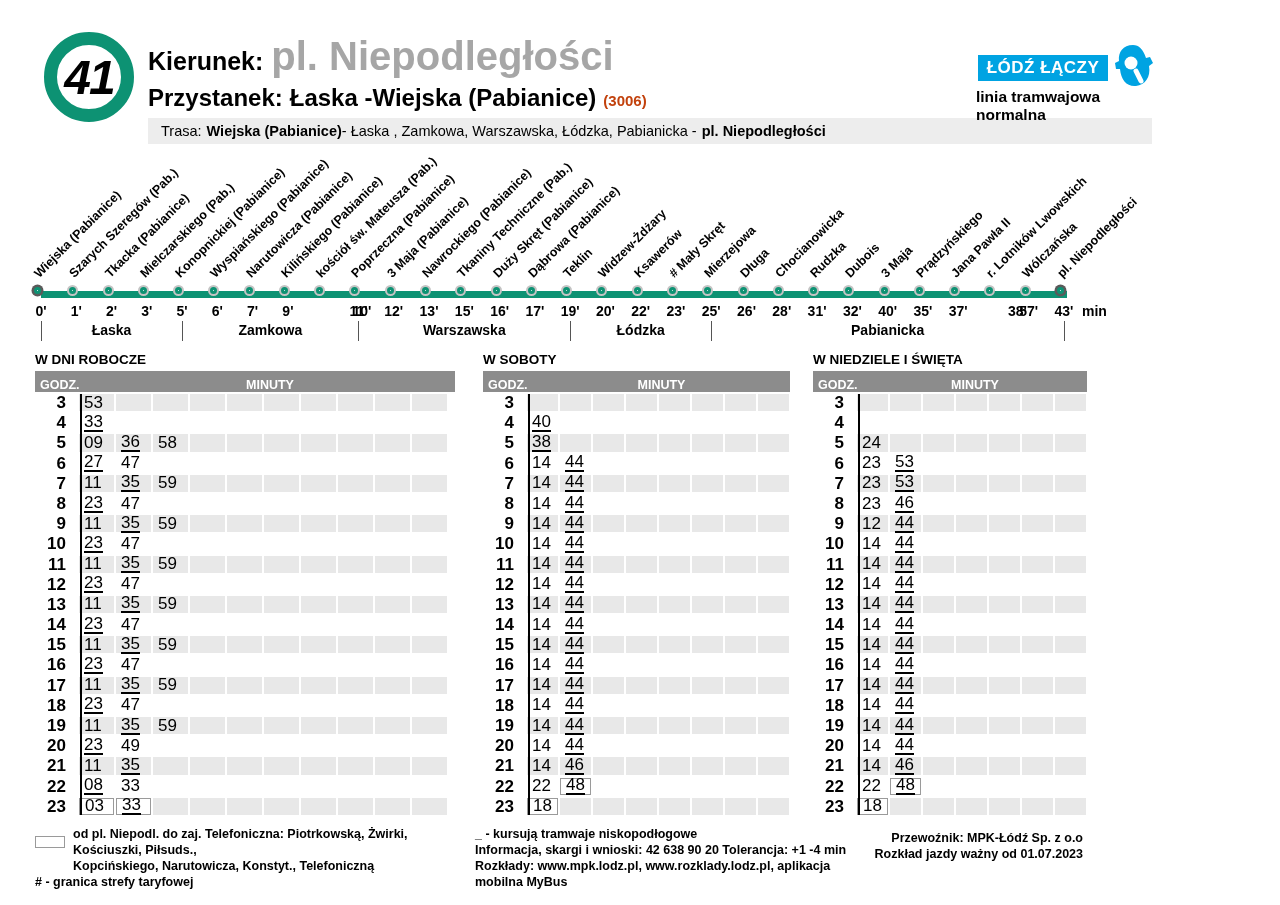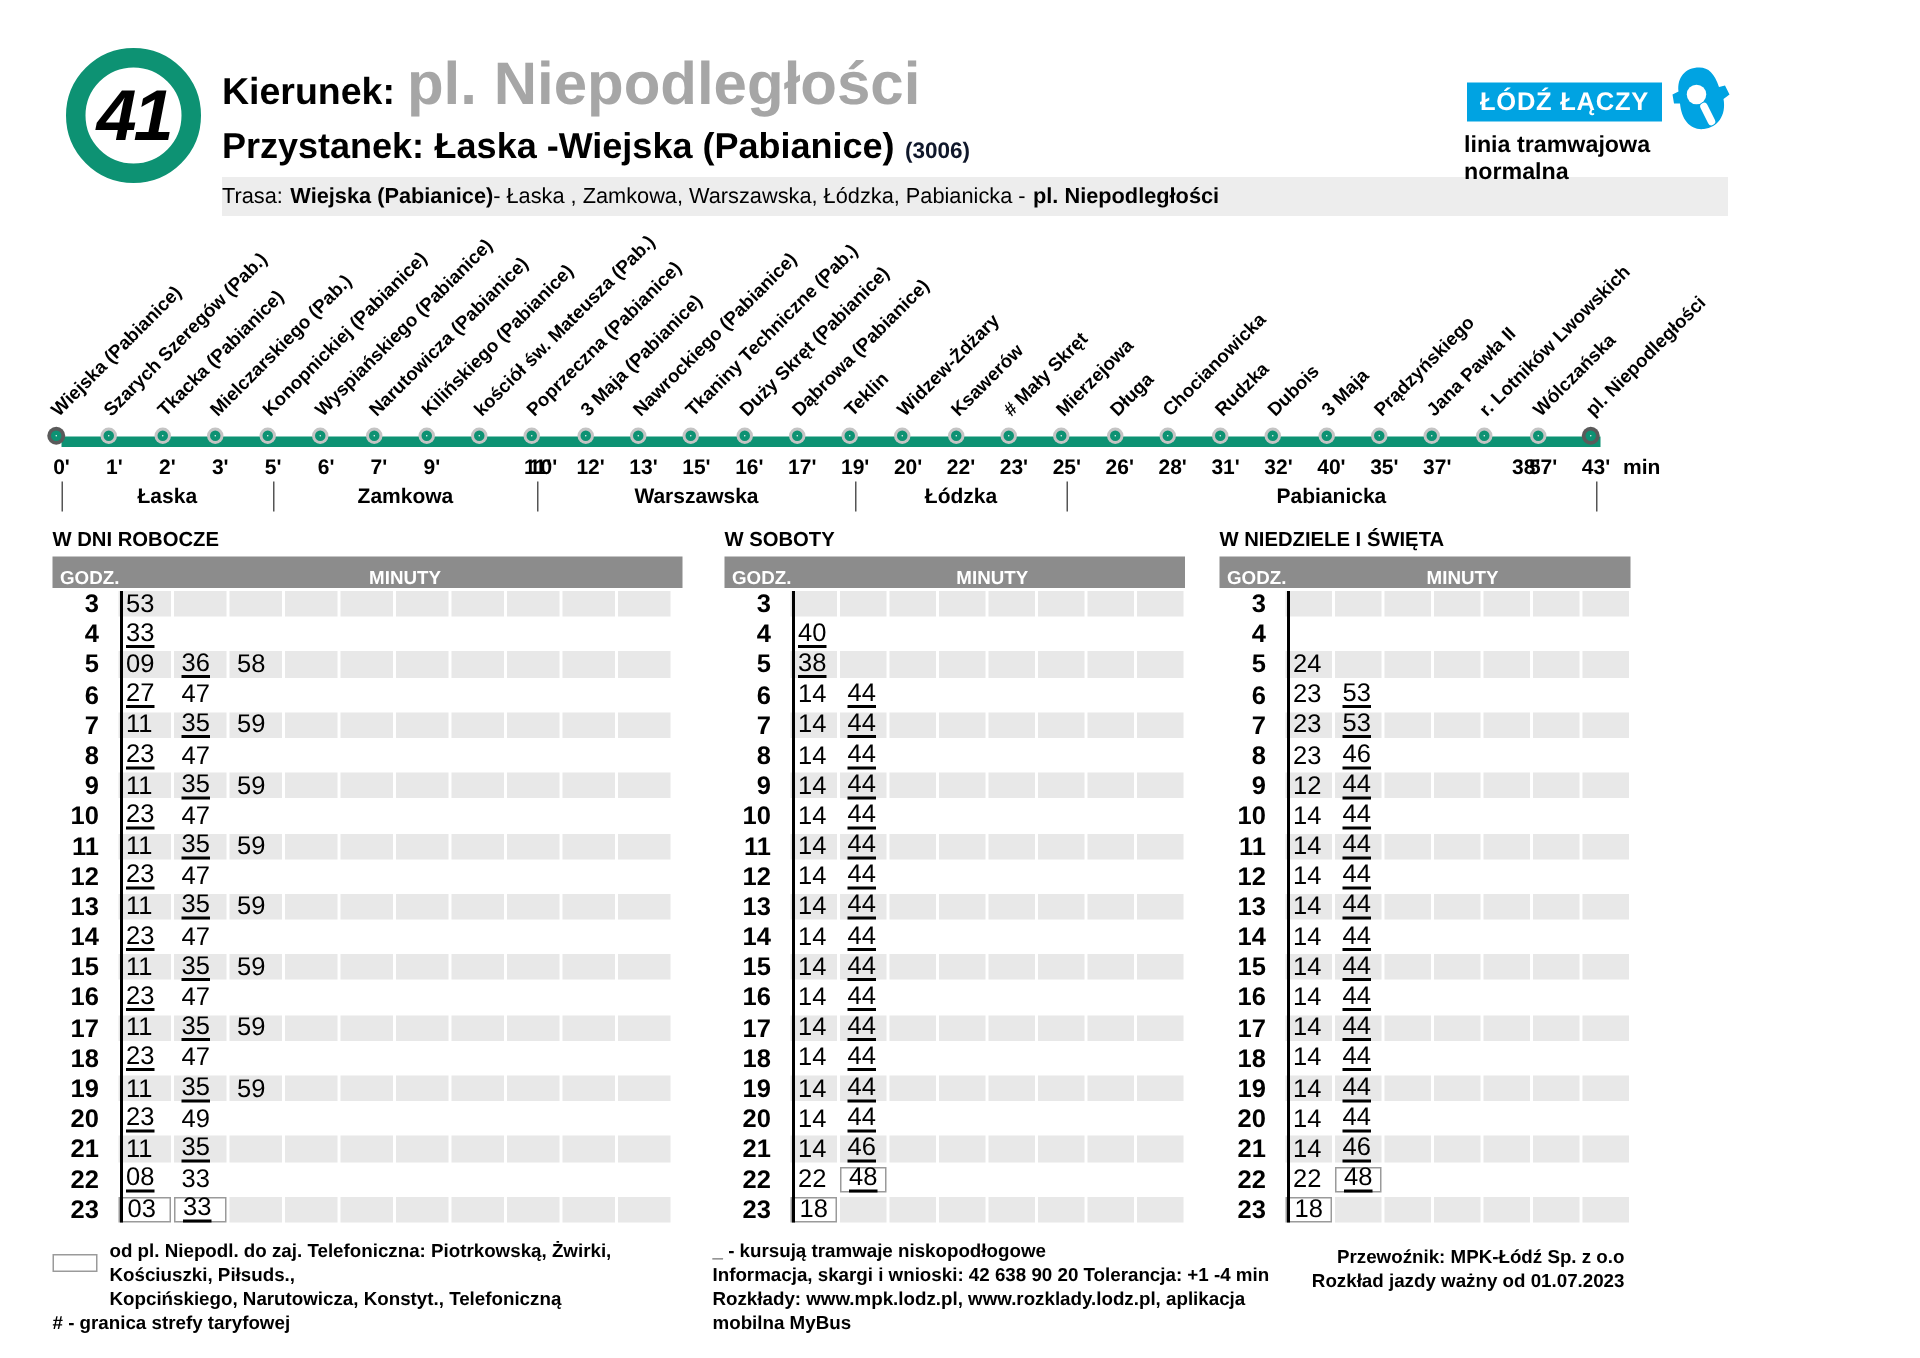--- a/index.html
+++ b/index.html
@@ -9,24 +9,24 @@
   .badge { position:absolute; left:44px; top:32px; width:90px; height:90px; border-radius:50%;
            border:13px solid #0d9273; background:#fff; display:flex; align-items:center; justify-content:center; }
   .badge span { font-size:48px; font-weight:bold; font-style:italic; color:#000; letter-spacing:-2px; }
 
   .kierunek-row { position:absolute; left:148px; top:34px; display:flex; align-items:baseline; gap:8px; white-space:nowrap; }
   .kierunek-label { font-size:25px; font-weight:bold; color:#000; }
   .kierunek-value { font-size:40px; font-weight:bold; color:#a6a6a6; letter-spacing:0px; }
 
   .przystanek-row { position:absolute; left:148px; top:84px; display:flex; align-items:baseline; gap:7px; white-space:nowrap; }
   .przystanek-label, .przystanek-value { font-size:24px; font-weight:bold; color:#000; }
-  .przystanek-code { font-size:15px; font-weight:bold; color:#0f172a; }
+  .przystanek-code { font-size:15px; font-weight:bold; color:#c2410c; }
 
   .trasa-bar { position:absolute; left:148px; top:118px; width:1004px; height:26px; background:#ededed;
-               display:flex; align-items:center; padding-left:0; font-size:14.5px; color:#000; white-space:nowrap; }
+               display:flex; align-items:center; padding-left:13px; font-size:14.5px; color:#000; white-space:nowrap; }
   .trasa-bar b { font-weight:bold; }
   .trasa-bar span { margin-right:5px; }
 
   .brand-box { position:absolute; left:978px; top:55px; width:130px; height:26px; background:#00a3e2;
                display:flex; align-items:center; justify-content:center; }
   .brand-box span { color:#fff; font-weight:bold; font-size:17px; letter-spacing:0.5px; }
   .brand-icon { position:absolute; left:1112px; top:44px; width:42px; height:44px; }
   .line-type { position:absolute; left:976px; top:88px; width:178px; font-size:15.5px; font-weight:bold; color:#000; }
 
   

